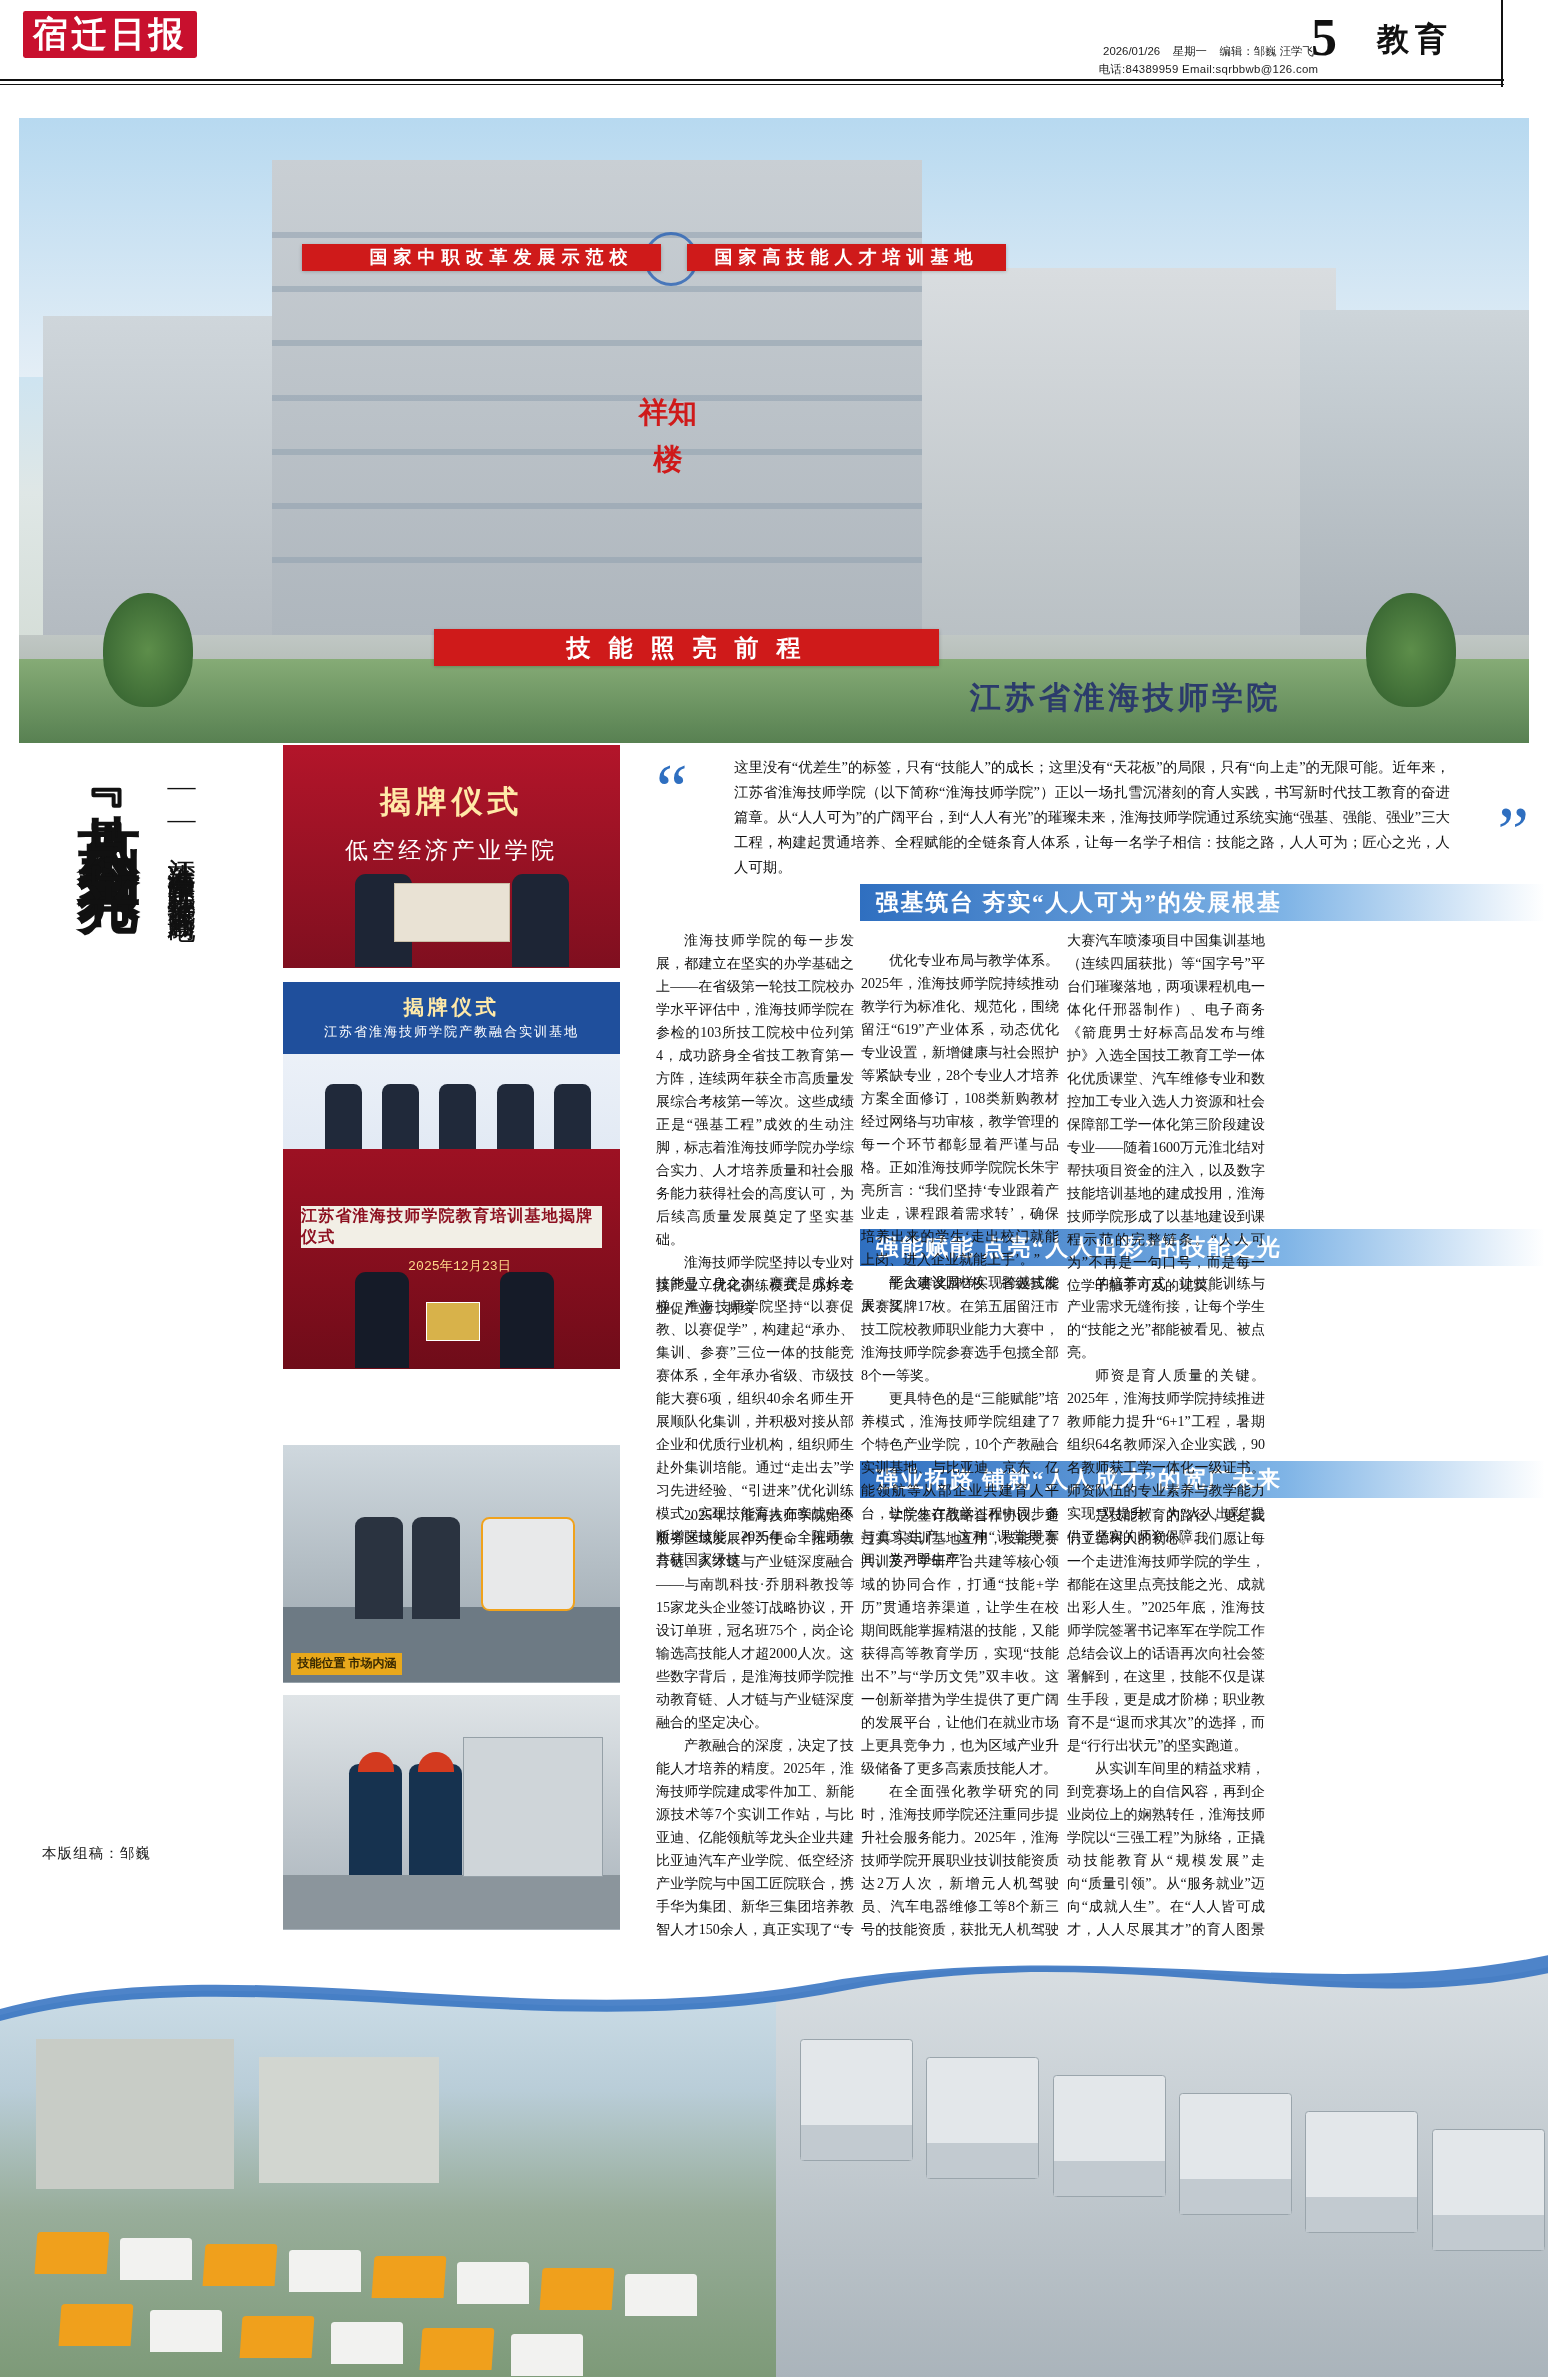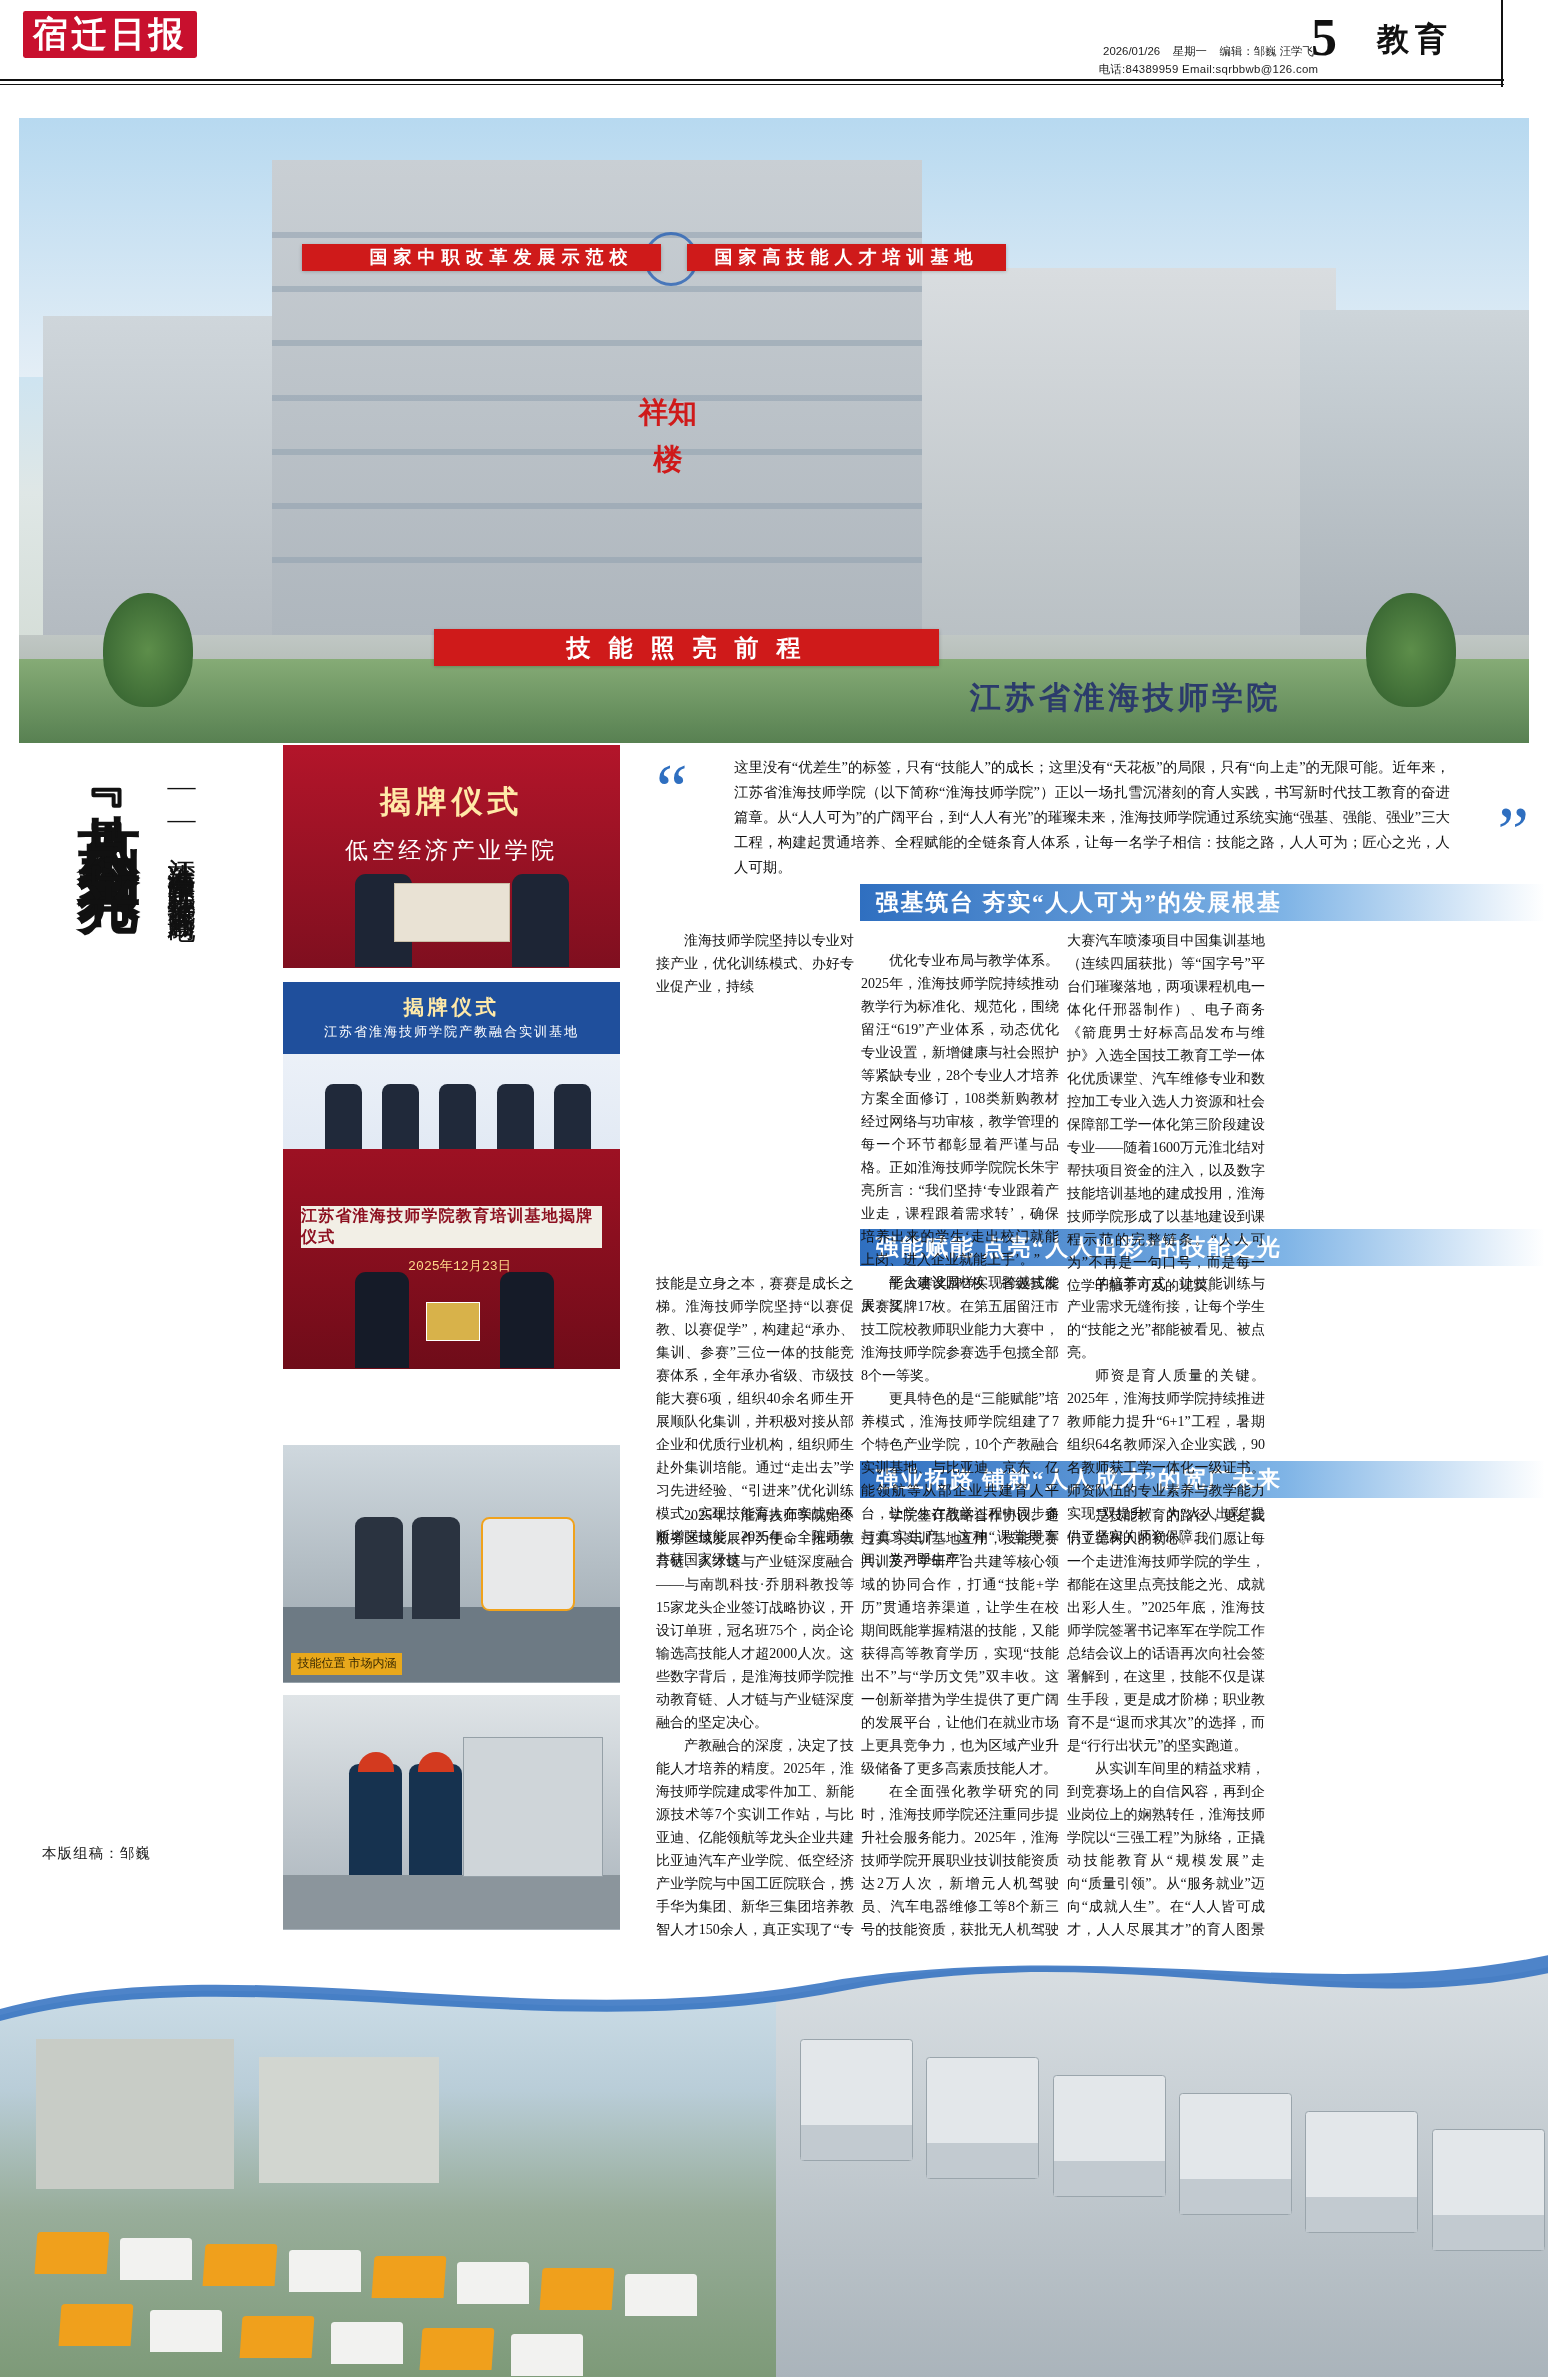--- a/index.html
+++ b/index.html
@@ -66,21 +66,21 @@
   .p3 .ban{position:absolute;left:18px;top:57px;width:301px;height:42px;background:#f2efe6;display:flex;align-items:center;justify-content:center;
      color:#8d1020;font-size:16px;font-weight:bold;letter-spacing:1.2px;}
   .p3 .date{position:absolute;left:0;top:108px;width:100%;text-align:center;color:#ffd98a;font-size:13.2px;padding-left:8px;}
   .p3 .pp{position:absolute;top:123px;width:54px;height:96px;background:#151b28;border-radius:10.8px 10.8px 0 0;}
   .p3 .plaque{position:absolute;left:143px;top:153px;width:52px;height:37px;background:#d8b24a;border:1.8px solid #fff;}
 
   .p4{left:283px;top:1445px;width:337px;height:238px;background:linear-gradient(#cfd8de,#98a3ab);}
   .p4 .bench{position:absolute;left:0;top:162px;width:100%;height:75px;background:#6d7a84;}
   .p4 .robot{position:absolute;left:198px;top:72px;width:90px;height:90px;background:#e8e9ea;border:2.4px solid #f0a21c;border-radius:8.4px;}
   .p4 .stu{position:absolute;top:72px;width:48px;height:102px;background:#2a3340;border-radius:9.6px 9.6px 0 0;}
-  .p4 .tag{position:absolute;left:8.4px;bottom:8.4px;padding:2.4px 6px;background:#e8a81c;color:#3a2a00;font-size:12px;font-weight:normal;}
+  .p4 .tag{position:absolute;left:8.4px;bottom:8.4px;padding:2.4px 6px;background:#e8a81c;color:#3a2a00;font-size:12px;font-weight:bold;}
 
   .p5{left:283px;top:1695px;width:337px;height:235px;background:linear-gradient(#dfe4e7,#a8b2ba);}
   .p5 .floorline{position:absolute;left:0;top:180px;width:100%;height:54px;background:#8b959c;}
   .p5 .mach{position:absolute;left:180px;top:42px;width:138px;height:138px;background:#cfd5d9;border:1.8px solid #95a0a7;}
   .p5 .worker{position:absolute;top:69px;width:53px;height:111px;background:#16324f;border-radius:9.6px 9.6px 0 0;}
   .p5 .helmet{position:absolute;width:36px;height:20.4px;background:#d33a1f;border-radius:18px 18px 0 0;}
 
   
   .quotebox{position:absolute;left:656px;top:749px;width:873px;height:120px;}
   .qmark-l{position:absolute;left:0;top:6px;font-size:71px;color:#2f6fc0;font-family:"Liberation Serif",serif;line-height:1;}
@@ -228,20 +228,21 @@
   <div class="qmark-l">“</div>
   <div class="qtext">这里没有“优差生”的标签，只有“技能人”的成长；这里没有“天花板”的局限，只有“向上走”的无限可能。近年来，江苏省淮海技师学院（以下简称“淮海技师学院”）正以一场扎雪沉潜刻的育人实践，书写新时代技工教育的奋进篇章。从“人人可为”的广阔平台，到“人人有光”的璀璨未来，淮海技师学院通过系统实施“强基、强能、强业”三大工程，构建起贯通培养、全程赋能的全链条育人体系，让每一名学子相信：技能之路，人人可为；匠心之光，人人可期。</div>
   <div class="qmark-r">”</div>
 </div>
 
 <div class="sechead sh1">强基筑台  夯实“人人可为”的发展根基</div>
 <div class="sechead sh2">强能赋能  点亮“人人出彩”的技能之光</div>
 <div class="sechead sh3">强业拓路  铺就“人人成才”的宽广未来</div>
 
 <div class="col c1">
+    <p>淮海技师学院的每一步发展，都建立在坚实的办学基础之上——在省级第一轮技工院校办学水平评估中，淮海技师学院在参检的103所技工院校中位列第4，成功跻身全省技工教育第一方阵，连续两年获全市高质量发展综合考核第一等次。这些成绩正是“强基工程”成效的生动注脚，标志着淮海技师学院办学综合实力、人才培养质量和社会服务能力获得社会的高度认可，为后续高质量发展奠定了坚实基础。</p>
     <p>淮海技师学院坚持以专业对接产业，优化训练模式、办好专业促产业，持续</p>
   </div>
 <div class="col c2">
     <p>优化专业布局与教学体系。2025年，淮海技师学院持续推动教学行为标准化、规范化，围绕留汪“619”产业体系，动态优化专业设置，新增健康与社会照护等紧缺专业，28个专业人才培养方案全面修订，108类新购教材经过网络与功审核，教学管理的每一个环节都彰显着严谨与品格。正如淮海技师学院院长朱宇亮所言：“我们坚持‘专业跟着产业走，课程跟着需求转’，确保培养出来的学生‘走出校门就能上岗、进入企业就能上手’。”</p>
     <p>平台建设园样实现跨越式发展：江</p>
   </div>
 <div class="col c3">大赛汽车喷漆项目中国集训基地（连续四届获批）等“国字号”平台们璀璨落地，两项课程机电一体化仟邢器制作）、电子商务《箭鹿男士好标高品发布与维护》入选全国技工教育工学一体化优质课堂、汽车维修专业和数控加工专业入选人力资源和社会保障部工学一体化第三阶段建设专业——随着1600万元淮北结对帮扶项目资金的注入，以及数字技能培训基地的建成投用，淮海技师学院形成了以基地建设到课程示范的完整链条。“人人可为”不再是一句口号，而是每一位学子触手可及的现实。</div>
 
 <div class="col c5">技能是立身之本，赛赛是成长之梯。淮海技师学院坚持“以赛促教、以赛促学”，构建起“承办、集训、参赛”三位一体的技能竞赛体系，全年承办省级、市级技能大赛6项，组织40余名师生开展顺队化集训，并积极对接从部企业和优质行业机构，组织师生赴外集训培能。通过“走出去”学习先进经验、“引进来”优化训练模式，实现技能育人在实战中不断增强技能。2025年，全院师生共获国家级技</div>
 <div class="col c6">

